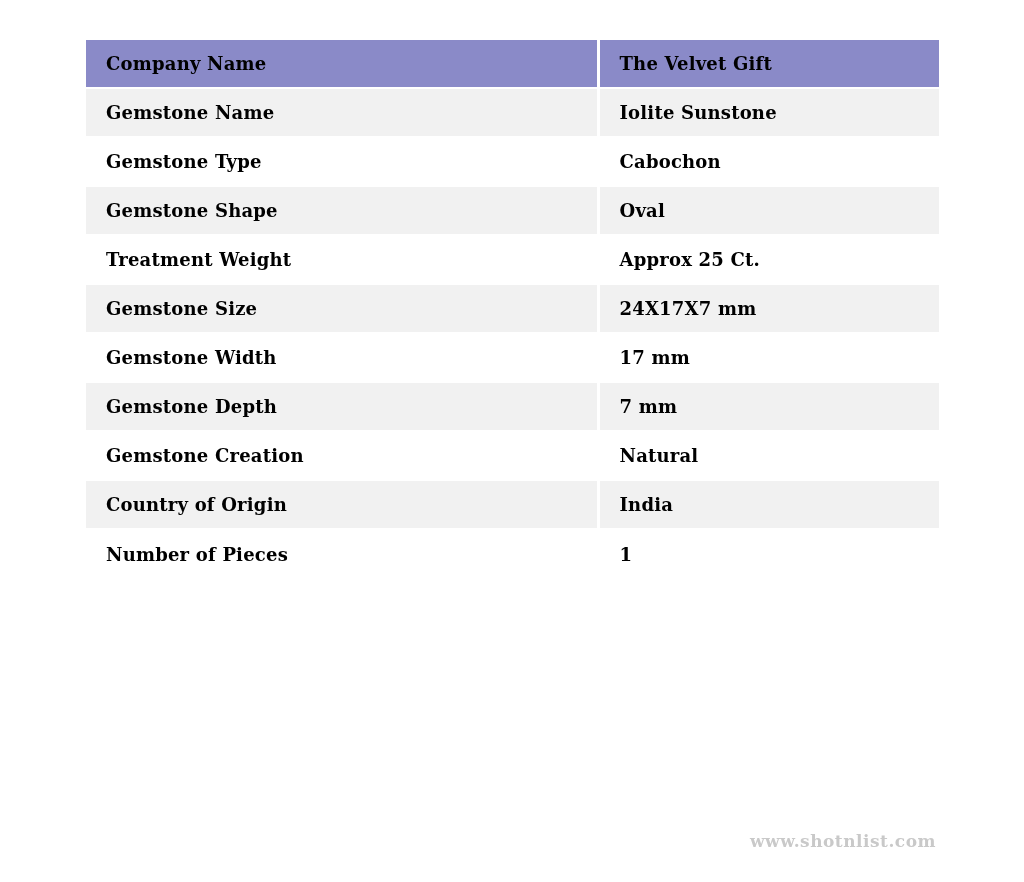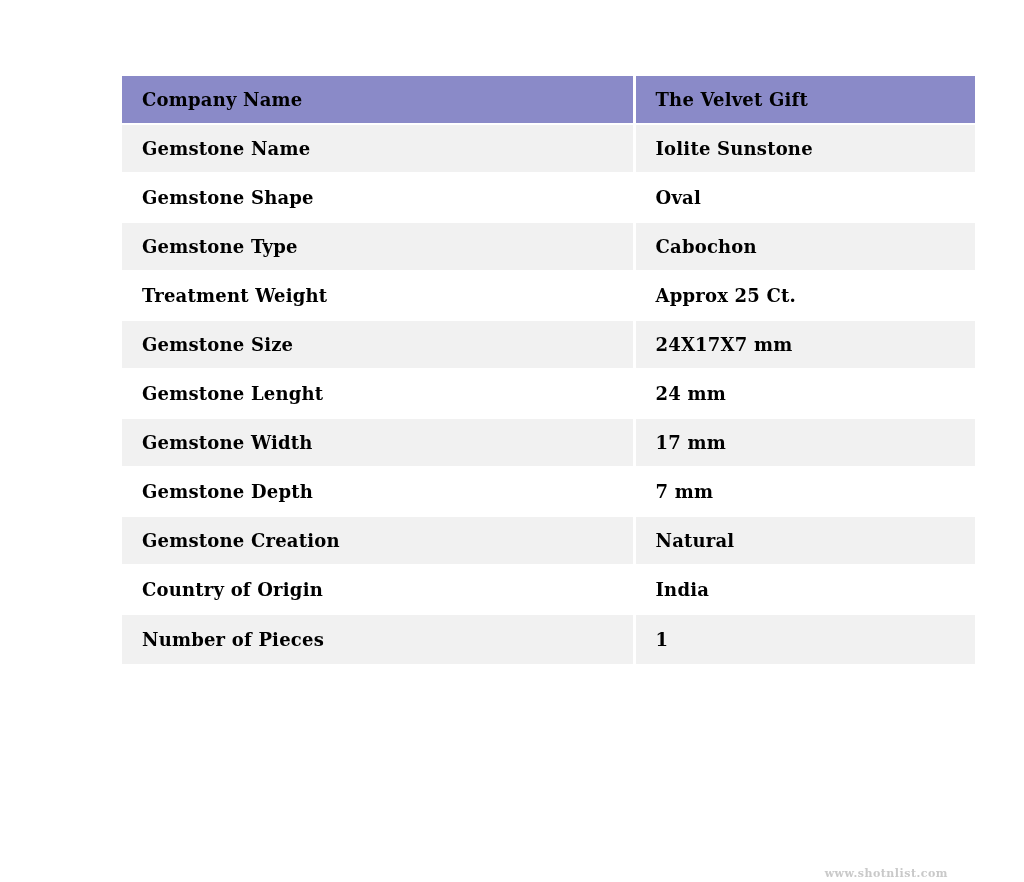--- a/index.html
+++ b/index.html
@@ -2,21 +2,21 @@
 <html style="--header-bg: #8a8ac8; --row-alt-bg: #f1f1f1; --text: #000000; --watermark: #c9c9c9;"><head>
 <meta charset="utf-8">
 <style>
   :root{
     --header-bg:#8a8ac8;
     --row-alt-bg:#f1f1f1;
     --text:#000000;
     --watermark:#c9c9c9;
     --gap:#ffffff;
   }
-  *{margin:12px;padding:0;box-sizing:border-box;}
+  *{margin:0;padding:0;box-sizing:border-box;}
   html,body{background:#ffffff;}
   body{
     width:1024px;height:882px;
     position:relative;
     font-family:"DejaVu Serif","Liberation Serif",serif;
     color:var(--text);
     overflow:hidden;
   }
   .spec-table{
     position:absolute;
@@ -54,21 +54,21 @@
   .spec-table tbody tr:nth-child(even) td{
     background:#ffffff;
   }
   .spec-table tbody tr:last-child td{
     border-bottom:none;
   }
   .watermark{
     position:absolute;
     top:831px;
     right:88px;
-    font-size:11px;
+    font-size:17px;
     font-weight:bold;
     color:var(--watermark);
     letter-spacing:0.5px;
   }
 </style>
 </head>
 <body>
 
 <table class="spec-table">
   <colgroup>
@@ -80,38 +80,34 @@
       <th>Company Name</th>
       <th>The Velvet Gift</th>
     </tr>
   </thead>
   <tbody>
     <tr>
         <td>Gemstone Name</td>
         <td>Iolite Sunstone</td>
       </tr>
     <tr>
+        <td>Gemstone Type</td>
+        <td>Cabochon</td>
+      </tr>
+    <tr>
         <td>Gemstone Shape</td>
         <td>Oval</td>
-      </tr>
-    <tr>
-        <td>Gemstone Type</td>
-        <td>Cabochon</td>
       </tr>
     <tr>
         <td>Treatment Weight</td>
         <td>Approx 25 Ct.</td>
       </tr>
     <tr>
         <td>Gemstone Size</td>
         <td>24X17X7 mm</td>
-      </tr>
-    <tr>
-        <td>Gemstone Lenght</td>
-        <td>24 mm</td>
       </tr>
     <tr>
         <td>Gemstone Width</td>
         <td>17 mm</td>
       </tr>
     <tr>
         <td>Gemstone Depth</td>
         <td>7 mm</td>
       </tr>
     <tr>

